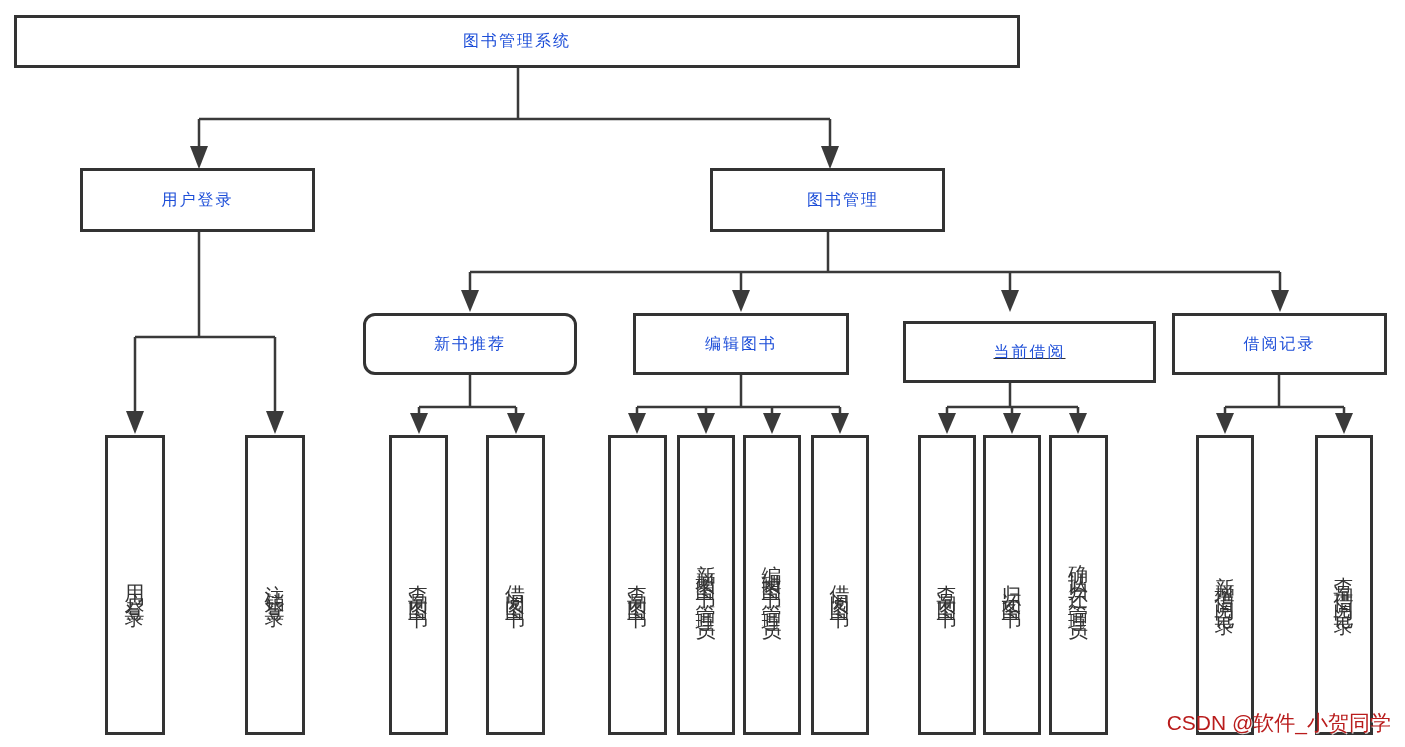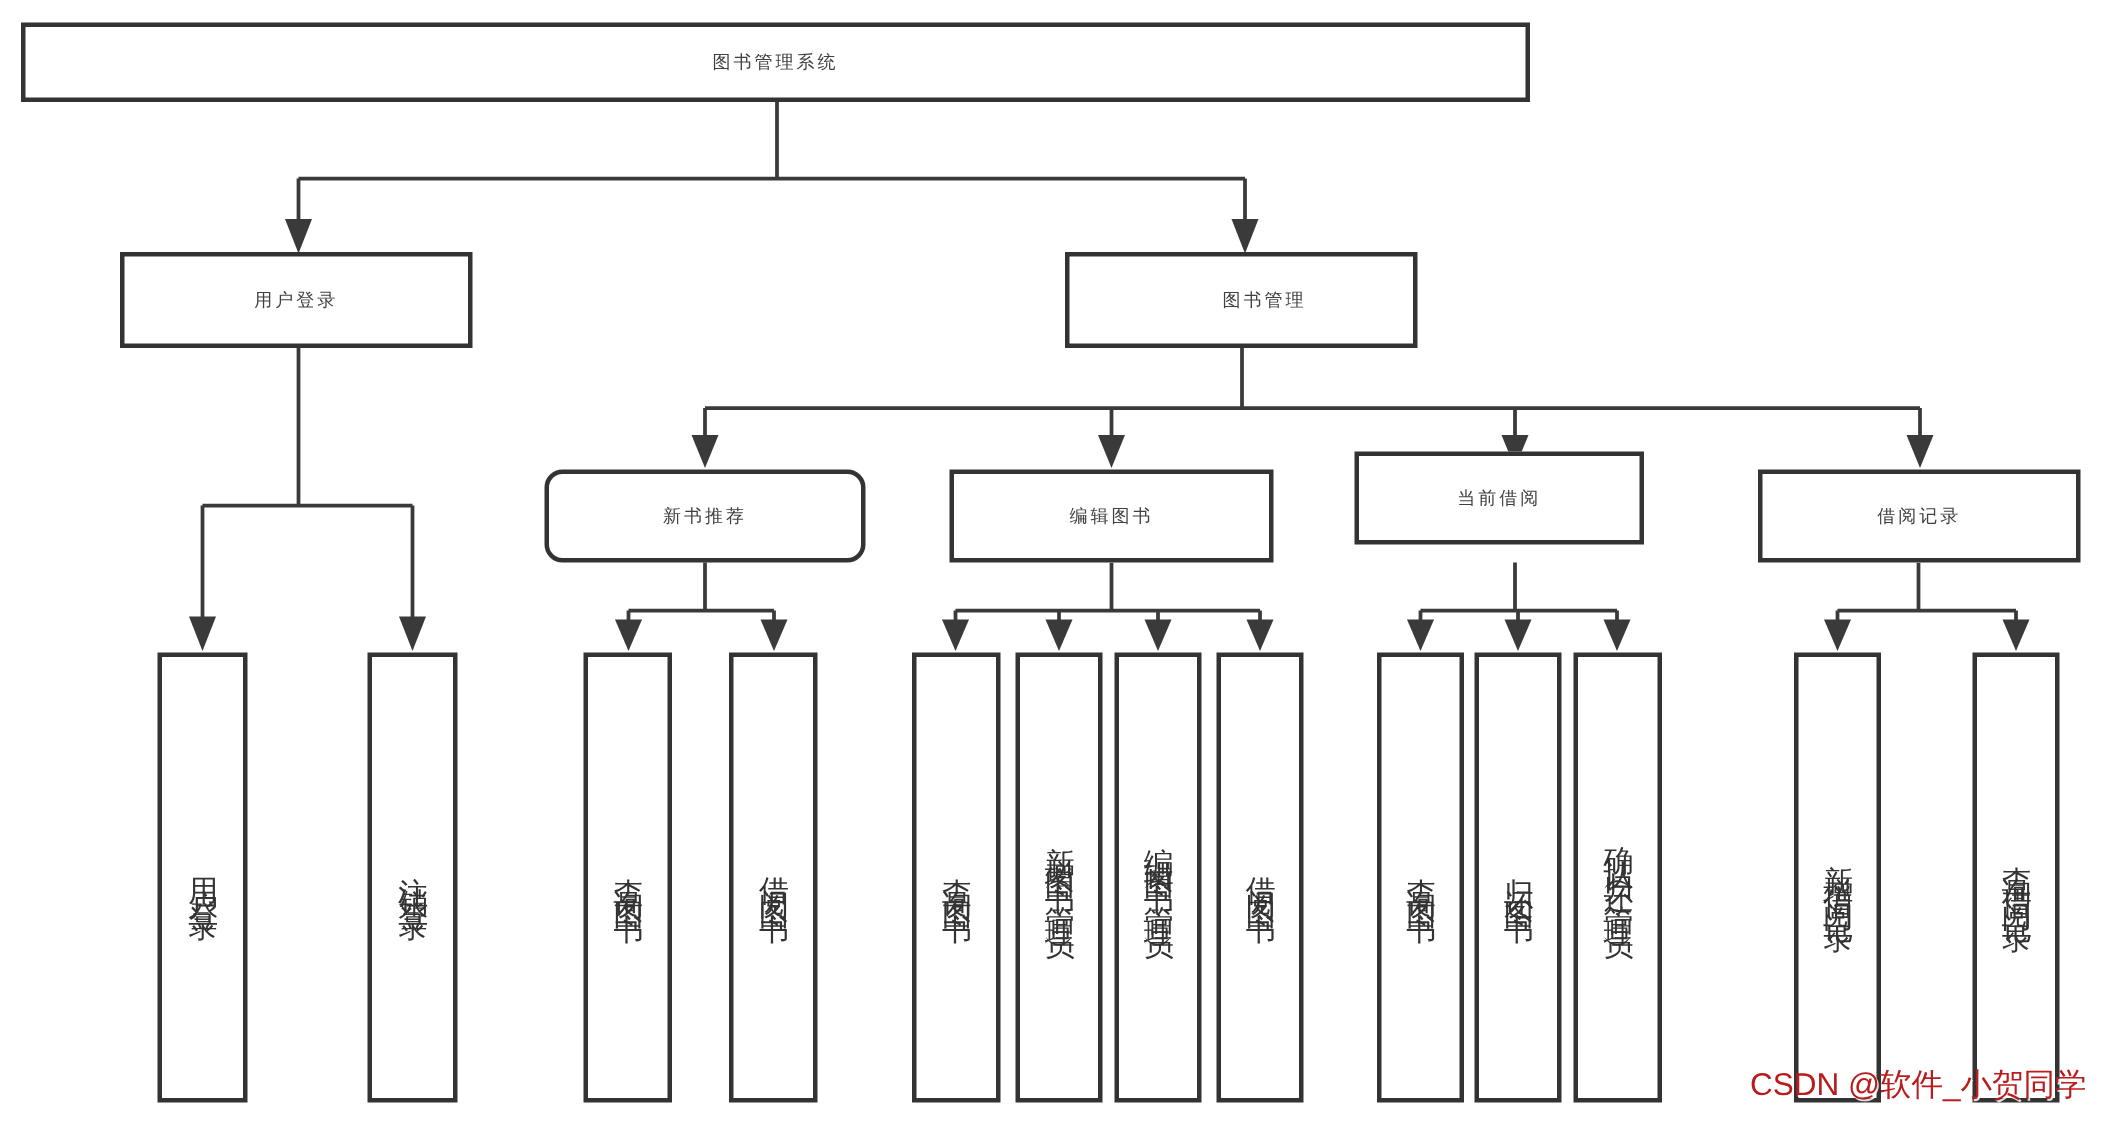--- a/index.html
+++ b/index.html
@@ -26,24 +26,24 @@
     position: absolute;
     box-sizing: border-box;
     border: 3px solid #333333;
     background: #ffffff;
     display: flex;
     align-items: center;
     justify-content: center;
     color: #333333;
   }
   .hbox span {
-    font-size: 12px;
+    font-size: 16px;
     letter-spacing: 2px;
     white-space: nowrap;
-    color: #404040;
+    color: #1d4ed8;
   }
   .vbox span {
     writing-mode: vertical-rl;
     font-size: 20px;
     letter-spacing: 8px;
     line-height: 1;
     color: #333333;
   }
   .watermark {
     position: absolute;
@@ -114,21 +114,21 @@
   <div class="node hbox" style="left:710px; top:168px; width:235px; height:64px;padding-left:31px;">
     <span>图书管理</span>
   </div>
 
   <div class="node hbox" style="left:363px; top:313px; width:214px; height:62px;border-radius:12px;">
     <span>新书推荐</span>
   </div>
   <div class="node hbox" style="left:633px; top:313px; width:216px; height:62px;">
     <span>编辑图书</span>
   </div>
-  <div class="node hbox" style="left:903px; top:301px; width:193px; height:62px;">
+  <div class="node hbox" style="left:903px; top:321px; width:253px; height:62px;text-decoration:underline;">
     <span>当前借阅</span>
   </div>
   <div class="node hbox" style="left:1172px; top:313px; width:215px; height:62px;">
     <span>借阅记录</span>
   </div>
 
   <div class="node vbox" style="left:105px; top:435px; width:60px; height:300px;">
     <span>用户登录</span>
   </div>
   <div class="node vbox" style="left:245px; top:435px; width:60px; height:300px;">

